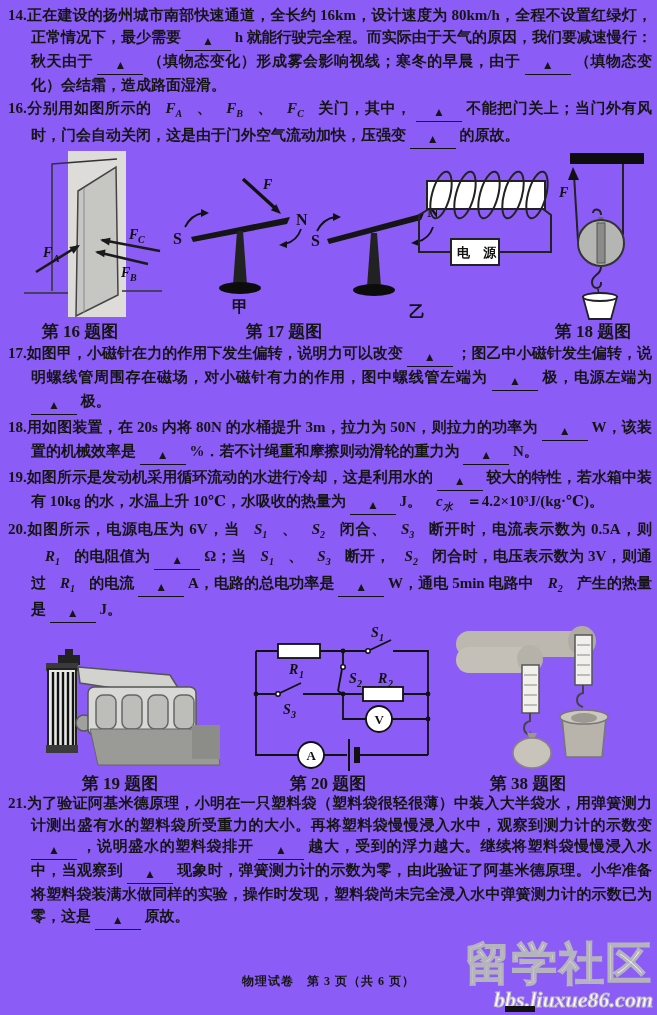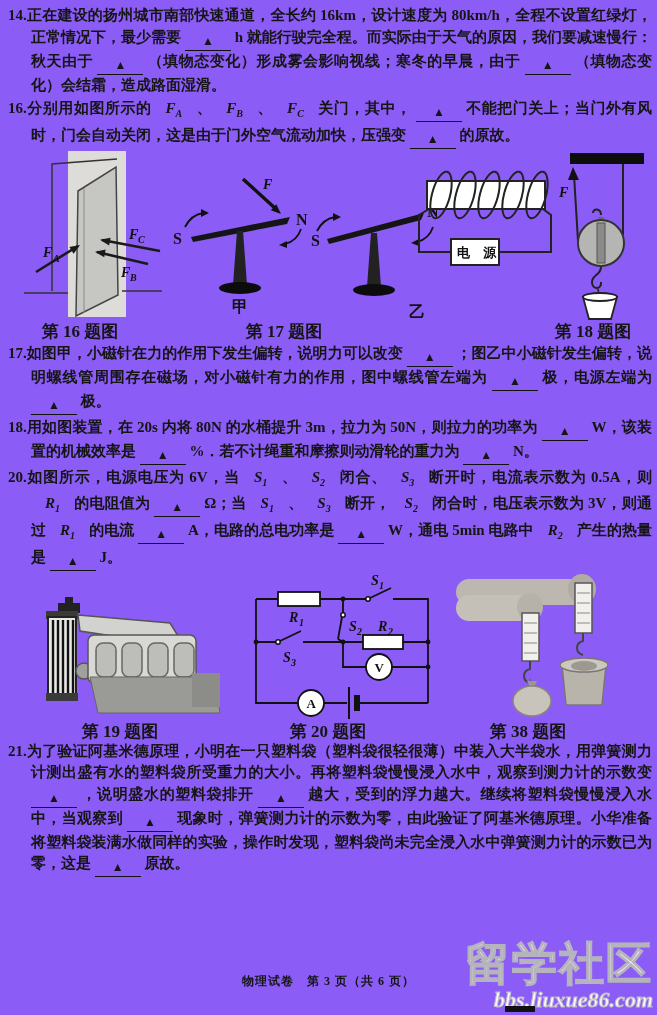--- a/index.html
+++ b/index.html
@@ -134,20 +134,21 @@
       </svg>
 
       <div class="figcap" style="left:12px">第 16 题图</div>
       <div class="figcap" style="left:216px">第 17 题图</div>
       <div class="figcap" style="left:525px">第 18 题图</div>
     </div>
 
     <div>
         <div class="q"><span class="qn">17.</span>如图甲，小磁针在力的作用下发生偏转，说明力可以改变 <span class="blank">▲</span> ；图乙中小磁针发生偏转，说明螺线管周围存在磁场，对小磁针有力的作用，图中螺线管左端为 <span class="blank">▲</span> 极，电源左端为 <span class="blank">▲</span> 极。</div>
         <div class="q"><span class="qn">18.</span>用如图装置，在 20s 内将 80N 的水桶提升 3m，拉力为 50N，则拉力的功率为 <span class="blank">▲</span> W，该装置的机械效率是 <span class="blank">▲</span> %．若不计绳重和摩擦则动滑轮的重力为 <span class="blank">▲</span> N。</div>
+        <div class="q"><span class="qn">19.</span>如图所示是发动机采用循环流动的水进行冷却，这是利用水的 <span class="blank">▲</span> 较大的特性，若水箱中装有 10kg 的水，水温上升 10℃，水吸收的热量为 <span class="blank">▲</span> J。<span class="v">c<sub>水</sub></span>＝4.2×10³J/(kg·℃)。</div>
         <div class="q"><span class="qn">20.</span>如图所示，电源电压为 6V，当<span class="v">S<sub>1</sub></span>、<span class="v">S<sub>2</sub></span>闭合、<span class="v">S<sub>3</sub></span>断开时，电流表示数为 0.5A，则<span class="v">R<sub>1</sub></span>的电阻值为 <span class="blank">▲</span> Ω；当<span class="v">S<sub>1</sub></span>、<span class="v">S<sub>3</sub></span>断开，<span class="v">S<sub>2</sub></span>闭合时，电压表示数为 3V，则通过<span class="v">R<sub>1</sub></span>的电流 <span class="blank">▲</span> A，电路的总电功率是 <span class="blank">▲</span> W，通电 5min 电路中<span class="v">R<sub>2</sub></span>产生的热量是 <span class="blank">▲</span> J。</div>
       </div>
 
     <div class="figrow row2">
 
       <svg style="left:12px" width="225" height="146" viewBox="0 0 225 146">
         <rect x="45" y="24" width="8" height="8" fill="#222"></rect>
         <rect x="38" y="30" width="22" height="10" fill="#222"></rect>
         <rect x="26" y="38" width="32" height="8" fill="#3a3a3a"></rect>
         <rect x="28" y="44" width="28" height="80" fill="#e8e8e5" stroke="#222" stroke-width="2"></rect>

